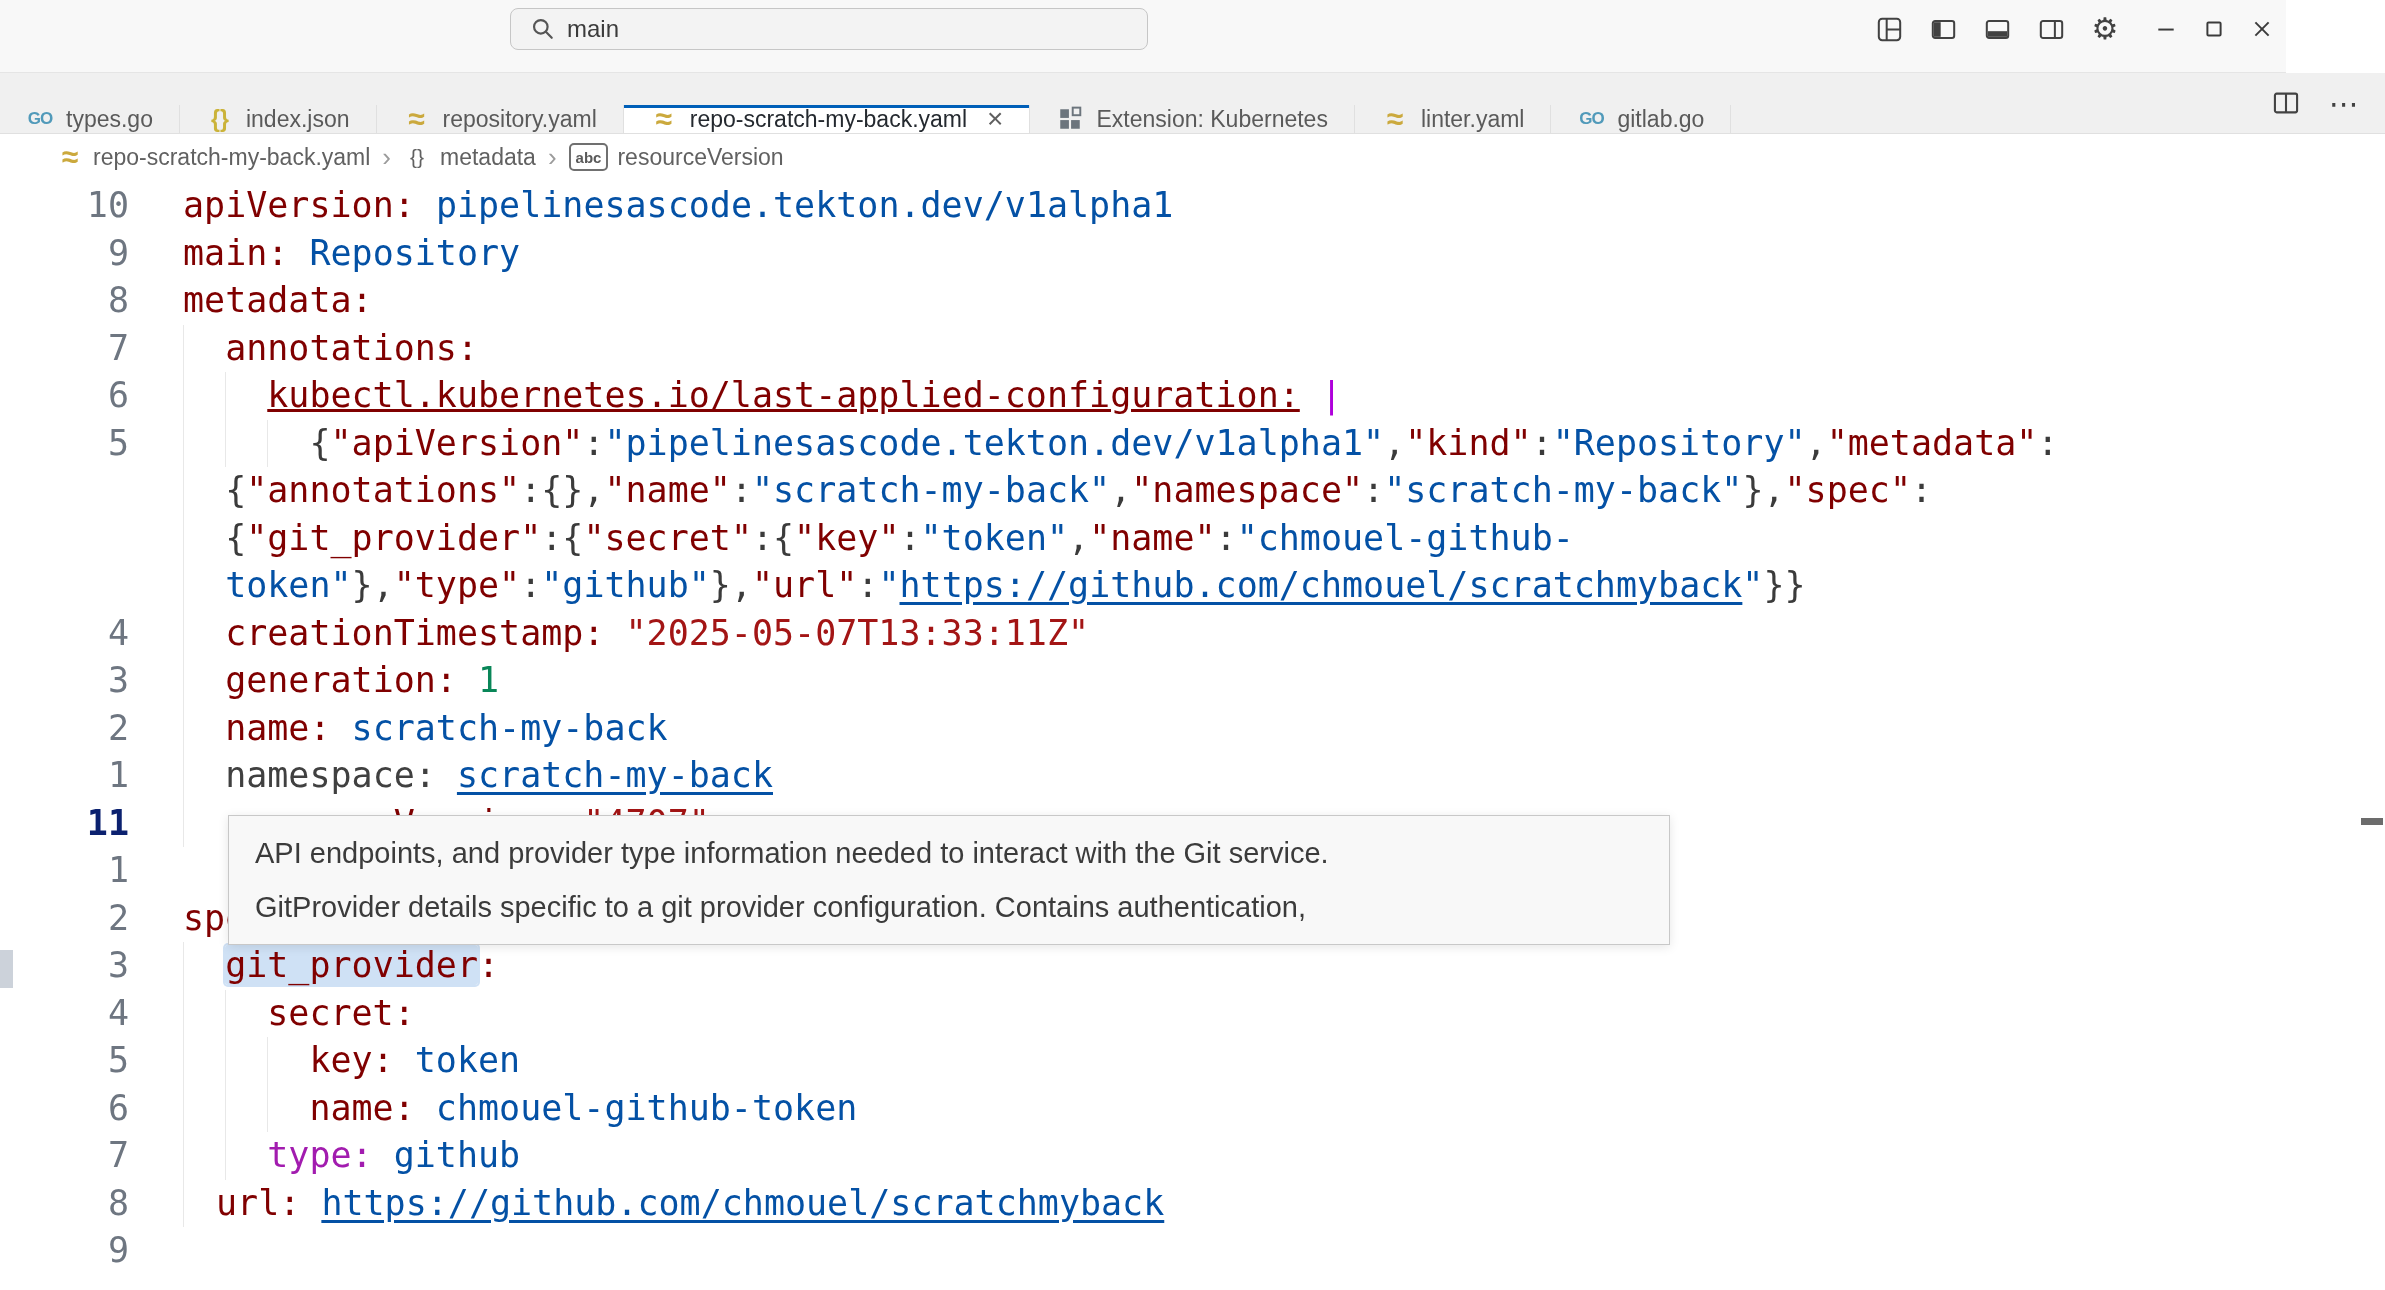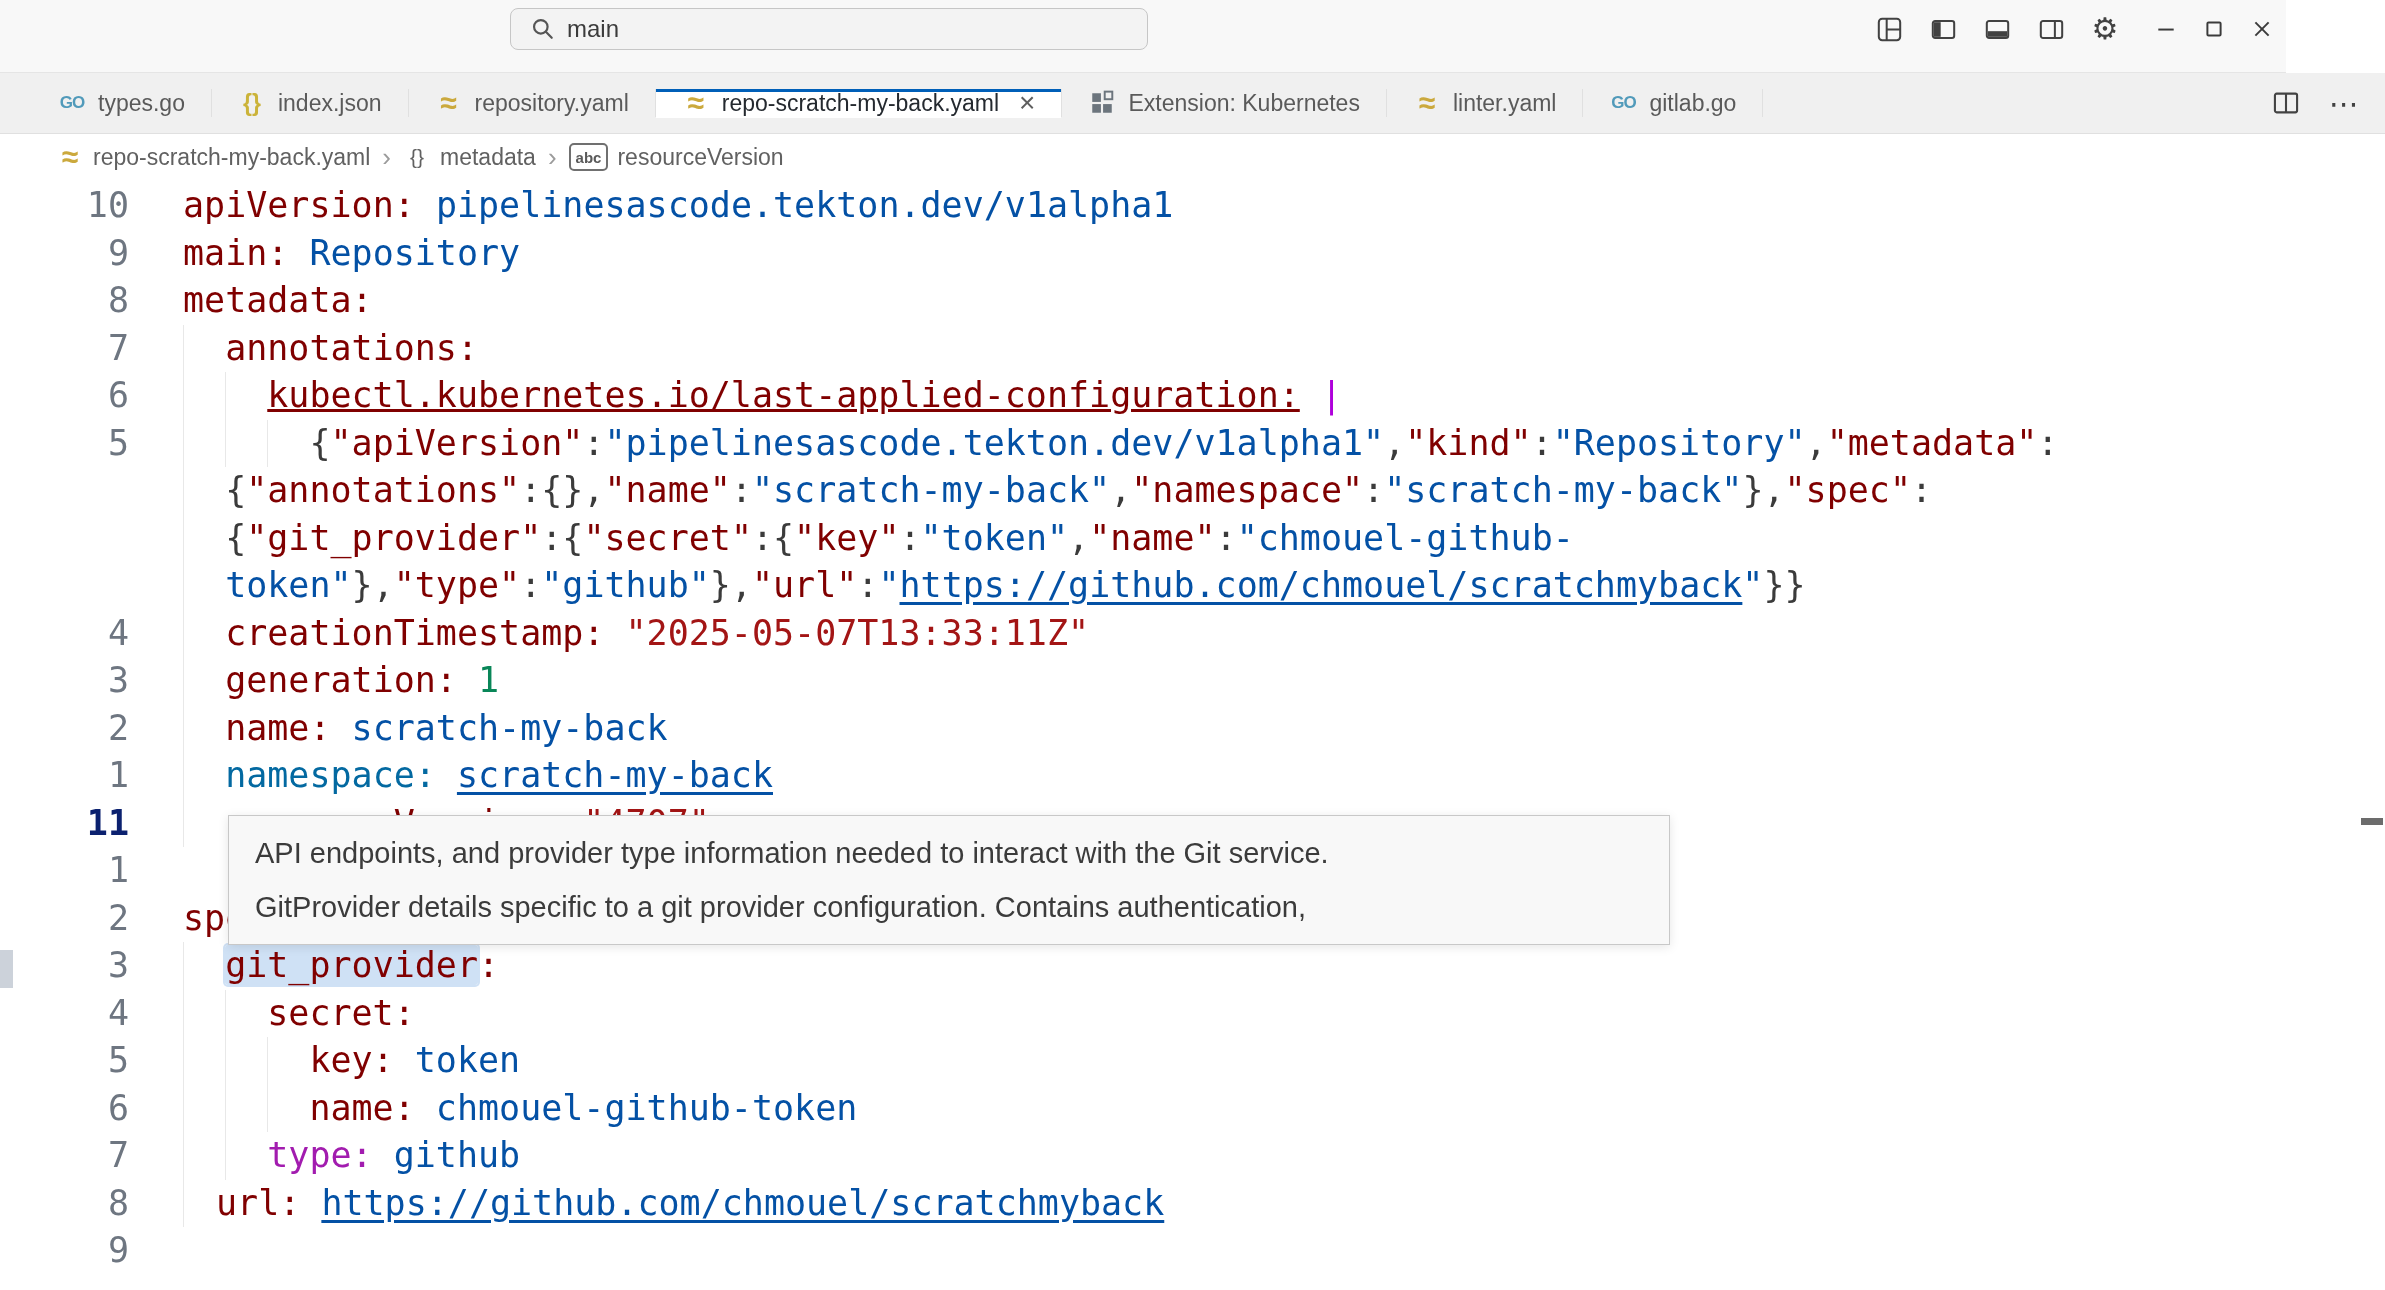--- a/index.html
+++ b/index.html
@@ -33,21 +33,21 @@
   .tb-btn.gear { font-size: 30px; line-height: 1; }
   .tb-btn.win { width: 28px; }
   .tb-btn.first-win { margin-left: 10px; }
 
   
   .tabbar {
     position: absolute; left: 0; top: 73px; width: 2385px; height: 61px;
     background: #f0f0f0; border-bottom: 1px solid #e0e0e0;
     display: flex; align-items: stretch;
   }
-  .tabs { display: flex; align-items: center; overflow: hidden; padding-left: 32px; }
+  .tabs { display: flex; align-items: flex-end; overflow: hidden; }
   .tab {
     position: relative; display: flex; align-items: center; gap: 12px;
     padding: 0 26px; border-right: 1px solid #e0e0e0; font-size: 23px;
     color: #5a5a5a; background: #f0f0f0; white-space: nowrap; cursor: pointer;
   }
   .tab.active {
     background: #ffffff; color: #24292f;
     box-shadow: inset 0 3px 0 0 #005fb8;
   }
   .tab.active::after {
@@ -247,21 +247,21 @@
       <div class="row"><div class="num">8</div><div class="code" style="left: 183px;"><span style="color: rgb(128, 0, 0);">metadata:</span></div></div>
       <div class="row"><div class="guide" style="left: 183px;"></div><div class="num">7</div><div class="code" style="left: 225.14px;"><span style="color: rgb(128, 0, 0);">annotations:</span></div></div>
       <div class="row"><div class="guide" style="left: 183px;"></div><div class="guide" style="left: 225.14px;"></div><div class="num">6</div><div class="code" style="left: 267.28px;"><span style="color: rgb(128, 0, 0); text-decoration: underline;">kubectl.kubernetes.io/last-applied-configuration:</span><span> </span><span style="color: rgb(175, 0, 219);">|</span></div></div>
       <div class="row"><div class="guide" style="left: 183px;"></div><div class="guide" style="left: 225.14px;"></div><div class="guide" style="left: 267.28px;"></div><div class="num">5</div><div class="code" style="left: 309.42px;"><span style="color: rgb(59, 59, 59);">{</span><span style="color: rgb(128, 0, 0);">"apiVersion"</span><span style="color: rgb(59, 59, 59);">:</span><span style="color: rgb(4, 81, 165);">"pipelinesascode.tekton.dev/v1alpha1"</span><span style="color: rgb(59, 59, 59);">,</span><span style="color: rgb(128, 0, 0);">"kind"</span><span style="color: rgb(59, 59, 59);">:</span><span style="color: rgb(4, 81, 165);">"Repository"</span><span style="color: rgb(59, 59, 59);">,</span><span style="color: rgb(128, 0, 0);">"metadata"</span><span style="color: rgb(59, 59, 59);">:</span></div></div>
       <div class="row"><div class="guide" style="left: 183px;"></div><div class="num"></div><div class="code" style="left: 225.14px;"><span style="color: rgb(59, 59, 59);">{</span><span style="color: rgb(128, 0, 0);">"annotations"</span><span style="color: rgb(59, 59, 59);">:</span><span style="color: rgb(59, 59, 59);">{},</span><span style="color: rgb(128, 0, 0);">"name"</span><span style="color: rgb(59, 59, 59);">:</span><span style="color: rgb(4, 81, 165);">"scratch-my-back"</span><span style="color: rgb(59, 59, 59);">,</span><span style="color: rgb(128, 0, 0);">"namespace"</span><span style="color: rgb(59, 59, 59);">:</span><span style="color: rgb(4, 81, 165);">"scratch-my-back"</span><span style="color: rgb(59, 59, 59);">},</span><span style="color: rgb(128, 0, 0);">"spec"</span><span style="color: rgb(59, 59, 59);">:</span></div></div>
       <div class="row"><div class="guide" style="left: 183px;"></div><div class="num"></div><div class="code" style="left: 225.14px;"><span style="color: rgb(59, 59, 59);">{</span><span style="color: rgb(128, 0, 0);">"git_provider"</span><span style="color: rgb(59, 59, 59);">:</span><span style="color: rgb(59, 59, 59);">{</span><span style="color: rgb(128, 0, 0);">"secret"</span><span style="color: rgb(59, 59, 59);">:</span><span style="color: rgb(59, 59, 59);">{</span><span style="color: rgb(128, 0, 0);">"key"</span><span style="color: rgb(59, 59, 59);">:</span><span style="color: rgb(4, 81, 165);">"token"</span><span style="color: rgb(59, 59, 59);">,</span><span style="color: rgb(128, 0, 0);">"name"</span><span style="color: rgb(59, 59, 59);">:</span><span style="color: rgb(4, 81, 165);">"chmouel-github-</span></div></div>
       <div class="row"><div class="guide" style="left: 183px;"></div><div class="num"></div><div class="code" style="left: 225.14px;"><span style="color: rgb(4, 81, 165);">token"</span><span style="color: rgb(59, 59, 59);">},</span><span style="color: rgb(128, 0, 0);">"type"</span><span style="color: rgb(59, 59, 59);">:</span><span style="color: rgb(4, 81, 165);">"github"</span><span style="color: rgb(59, 59, 59);">},</span><span style="color: rgb(128, 0, 0);">"url"</span><span style="color: rgb(59, 59, 59);">:</span><span style="color: rgb(4, 81, 165);">"</span><span class="u" style="color: rgb(4, 81, 165);">https://github.com/chmouel/scratchmyback</span><span style="color: rgb(4, 81, 165);">"</span><span style="color: rgb(59, 59, 59);">}}</span></div></div>
       <div class="row"><div class="guide" style="left: 183px;"></div><div class="num">4</div><div class="code" style="left: 225.14px;"><span style="color: rgb(128, 0, 0);">creationTimestamp:</span><span> </span><span style="color: rgb(163, 21, 21);">"2025-05-07T13:33:11Z"</span></div></div>
       <div class="row"><div class="guide" style="left: 183px;"></div><div class="num">3</div><div class="code" style="left: 225.14px;"><span style="color: rgb(128, 0, 0);">generation:</span><span> </span><span style="color: rgb(9, 134, 88);">1</span></div></div>
       <div class="row"><div class="guide" style="left: 183px;"></div><div class="num">2</div><div class="code" style="left: 225.14px;"><span style="color: rgb(128, 0, 0);">name:</span><span> </span><span style="color: rgb(4, 81, 165);">scratch-my-back</span></div></div>
-      <div class="row"><div class="guide" style="left: 183px;"></div><div class="num">1</div><div class="code" style="left: 225.14px;"><span style="color: #0369a1;">namespace:</span><span> </span><span class="u" style="color: rgb(4, 81, 165);">scratch-my-back</span></div></div>
+      <div class="row"><div class="guide" style="left: 183px;"></div><div class="num">1</div><div class="code" style="left: 225.14px;"><span style="color: #404040;">namespace:</span><span> </span><span class="u" style="color: rgb(4, 81, 165);">scratch-my-back</span></div></div>
       <div class="row"><div class="guide" style="left: 183px;"></div><div class="num active">11</div><div class="code" style="left: 225.14px;"><span style="color: rgb(128, 0, 0);">resourceVersion:</span><span> </span><span style="color: rgb(163, 21, 21);">"4707"</span></div></div>
       <div class="row"><div class="num">1</div><div class="code" style="left: 183px;"></div></div>
       <div class="row"><div class="num">2</div><div class="code" style="left: 183px;"><span style="color: rgb(128, 0, 0);">spec:</span></div></div>
       <div class="row"><div class="guide" style="left: 183px;"></div><div class="num">3</div><div class="code" style="left: 225.14px;"><span class="hl" style="color: rgb(128, 0, 0);">git_provider</span><span style="color: rgb(128, 0, 0);">:</span></div></div>
       <div class="row"><div class="guide" style="left: 183px;"></div><div class="guide" style="left: 225.14px;"></div><div class="num">4</div><div class="code" style="left: 267.28px;"><span style="color: rgb(128, 0, 0);">secret:</span></div></div>
       <div class="row"><div class="guide" style="left: 183px;"></div><div class="guide" style="left: 225.14px;"></div><div class="guide" style="left: 267.28px;"></div><div class="num">5</div><div class="code" style="left: 309.42px;"><span style="color: rgb(128, 0, 0);">key:</span><span> </span><span style="color: rgb(4, 81, 165);">token</span></div></div>
       <div class="row"><div class="guide" style="left: 183px;"></div><div class="guide" style="left: 225.14px;"></div><div class="guide" style="left: 267.28px;"></div><div class="num">6</div><div class="code" style="left: 309.42px;"><span style="color: rgb(128, 0, 0);">name:</span><span> </span><span style="color: rgb(4, 81, 165);">chmouel-github-token</span></div></div>
       <div class="row"><div class="guide" style="left: 183px;"></div><div class="guide" style="left: 225.14px;"></div><div class="num">7</div><div class="code" style="left: 267.28px;"><span style="color: #a21caf;">type:</span><span> </span><span style="color: rgb(4, 81, 165);">github</span></div></div>
       <div class="row"><div class="guide" style="left: 183px;"></div><div class="num">8</div><div class="code" style="left: 216px;"><span style="color: rgb(128, 0, 0);">url:</span><span> </span><span class="u" style="color: rgb(4, 81, 165);">https://github.com/chmouel/scratchmyback</span></div></div>
       <div class="row"><div class="num">9</div><div class="code" style="left: 183px;"></div></div>

